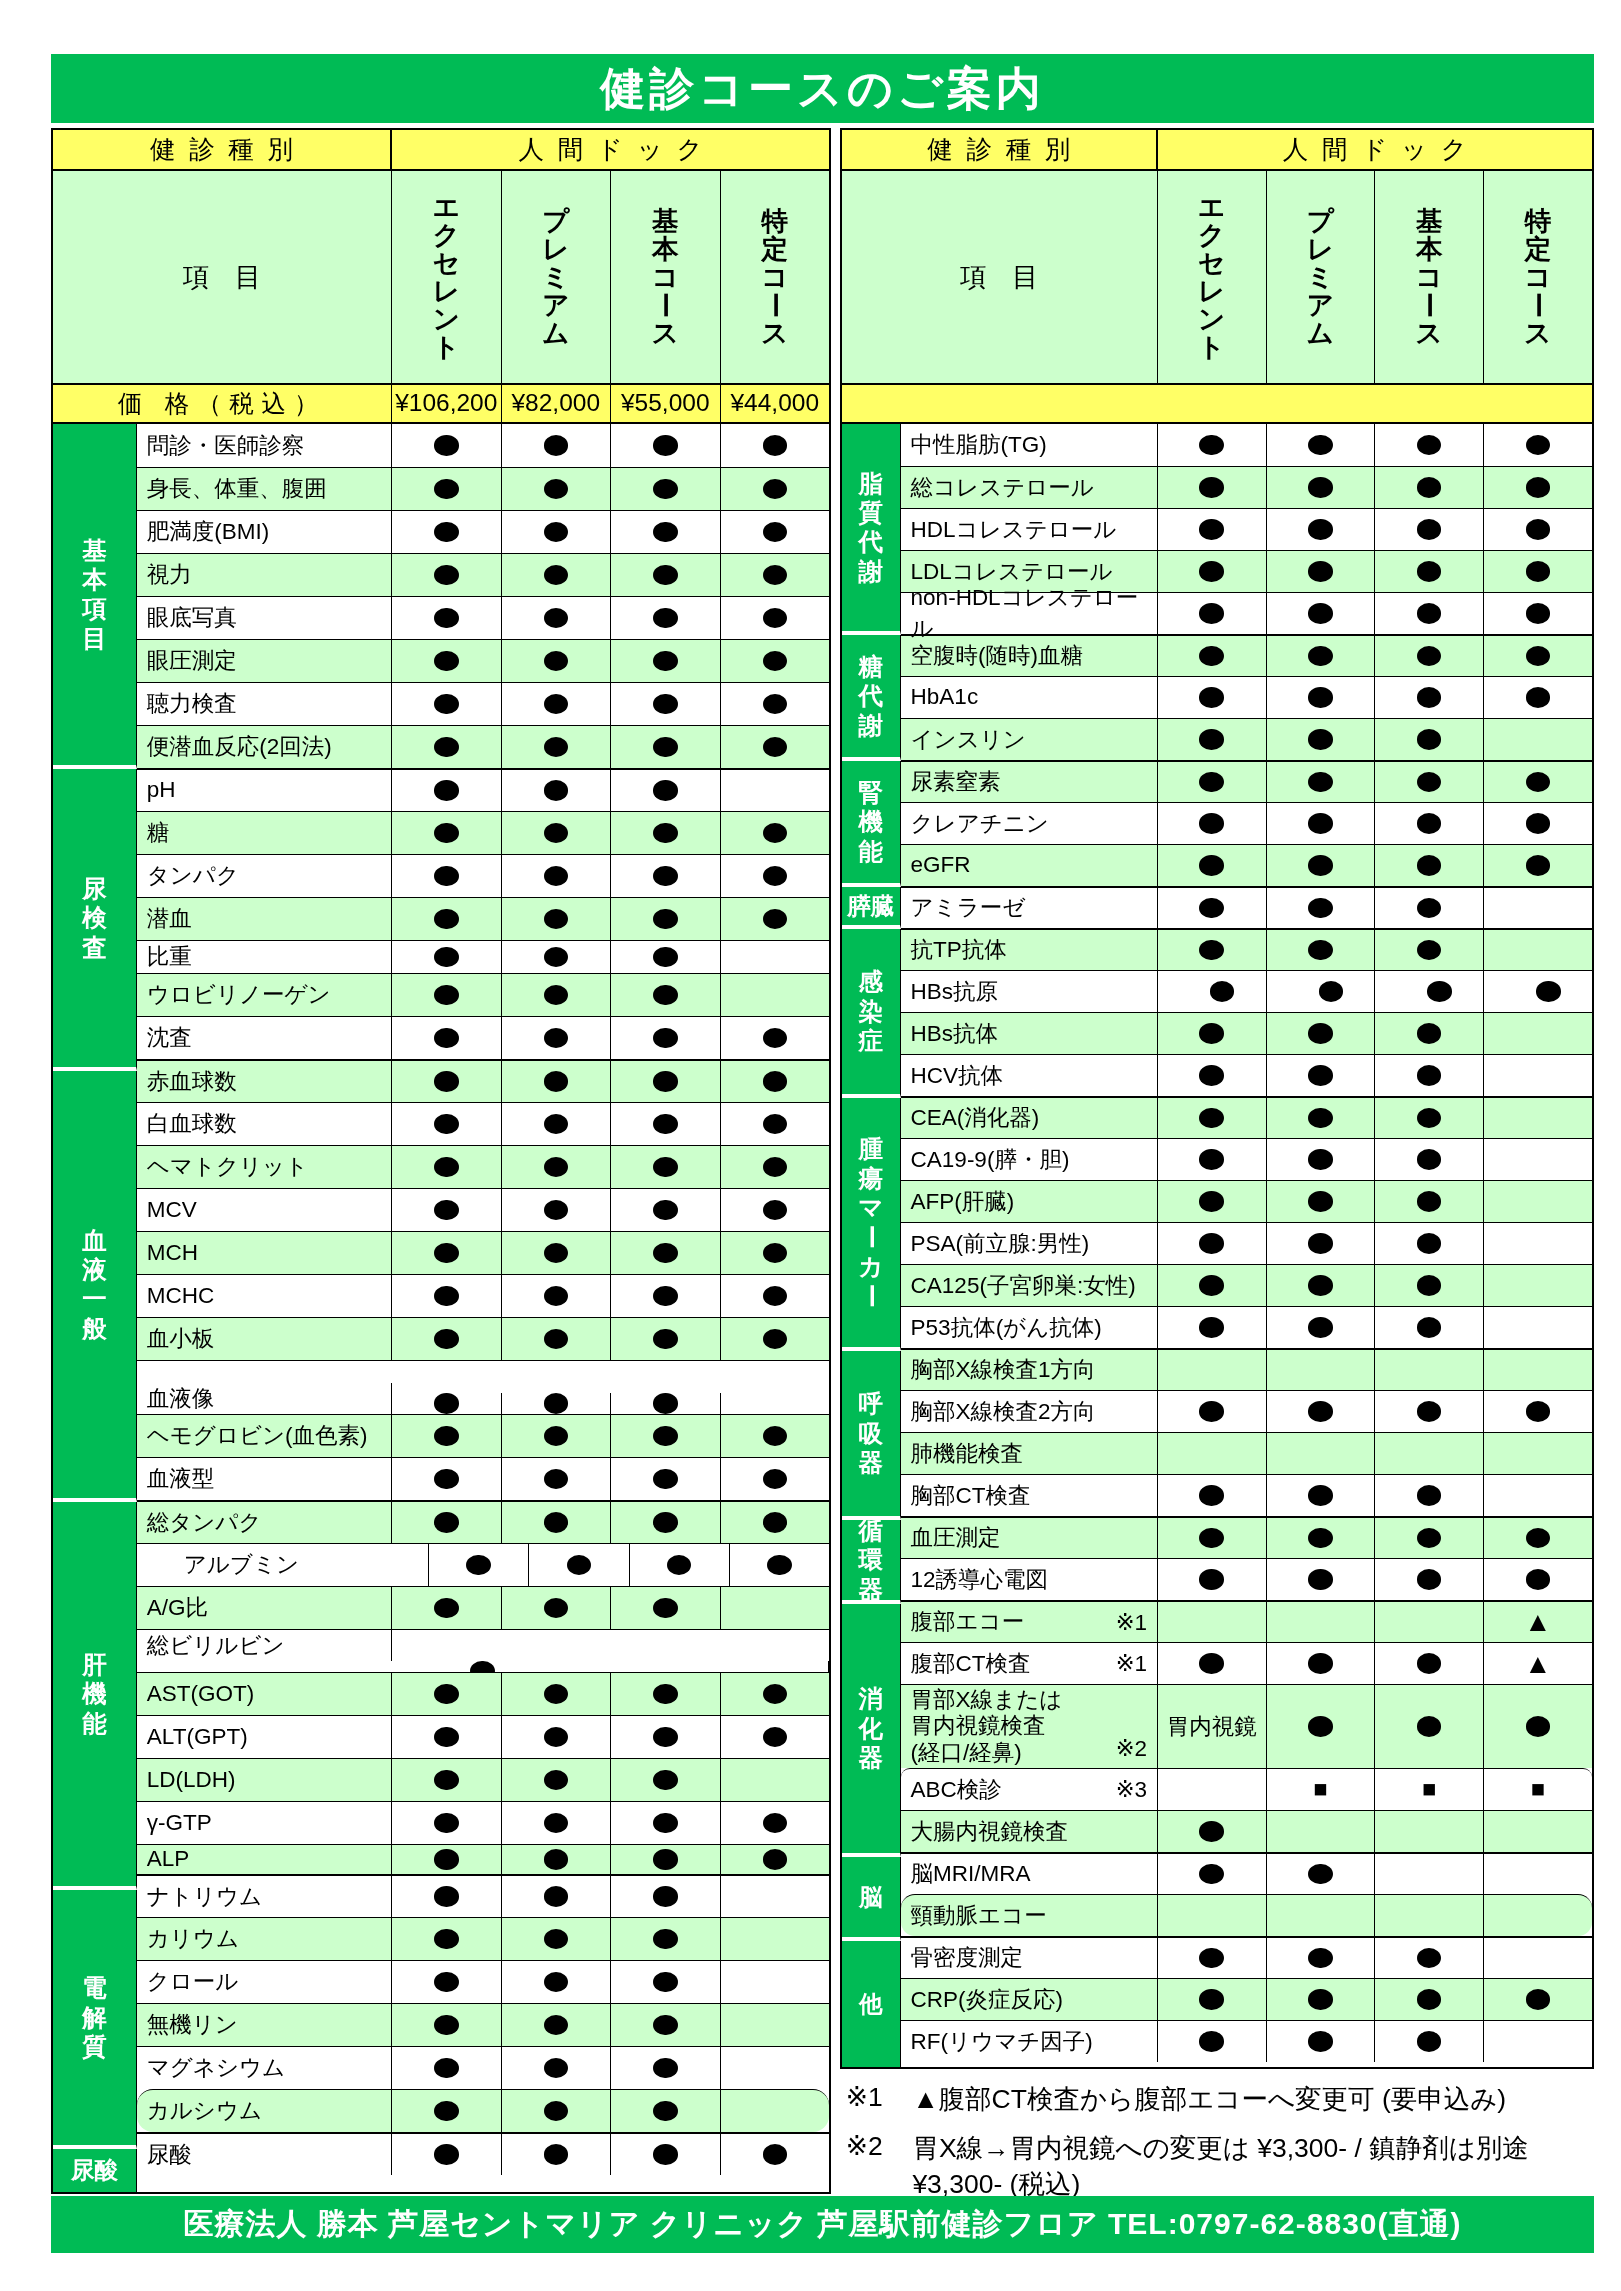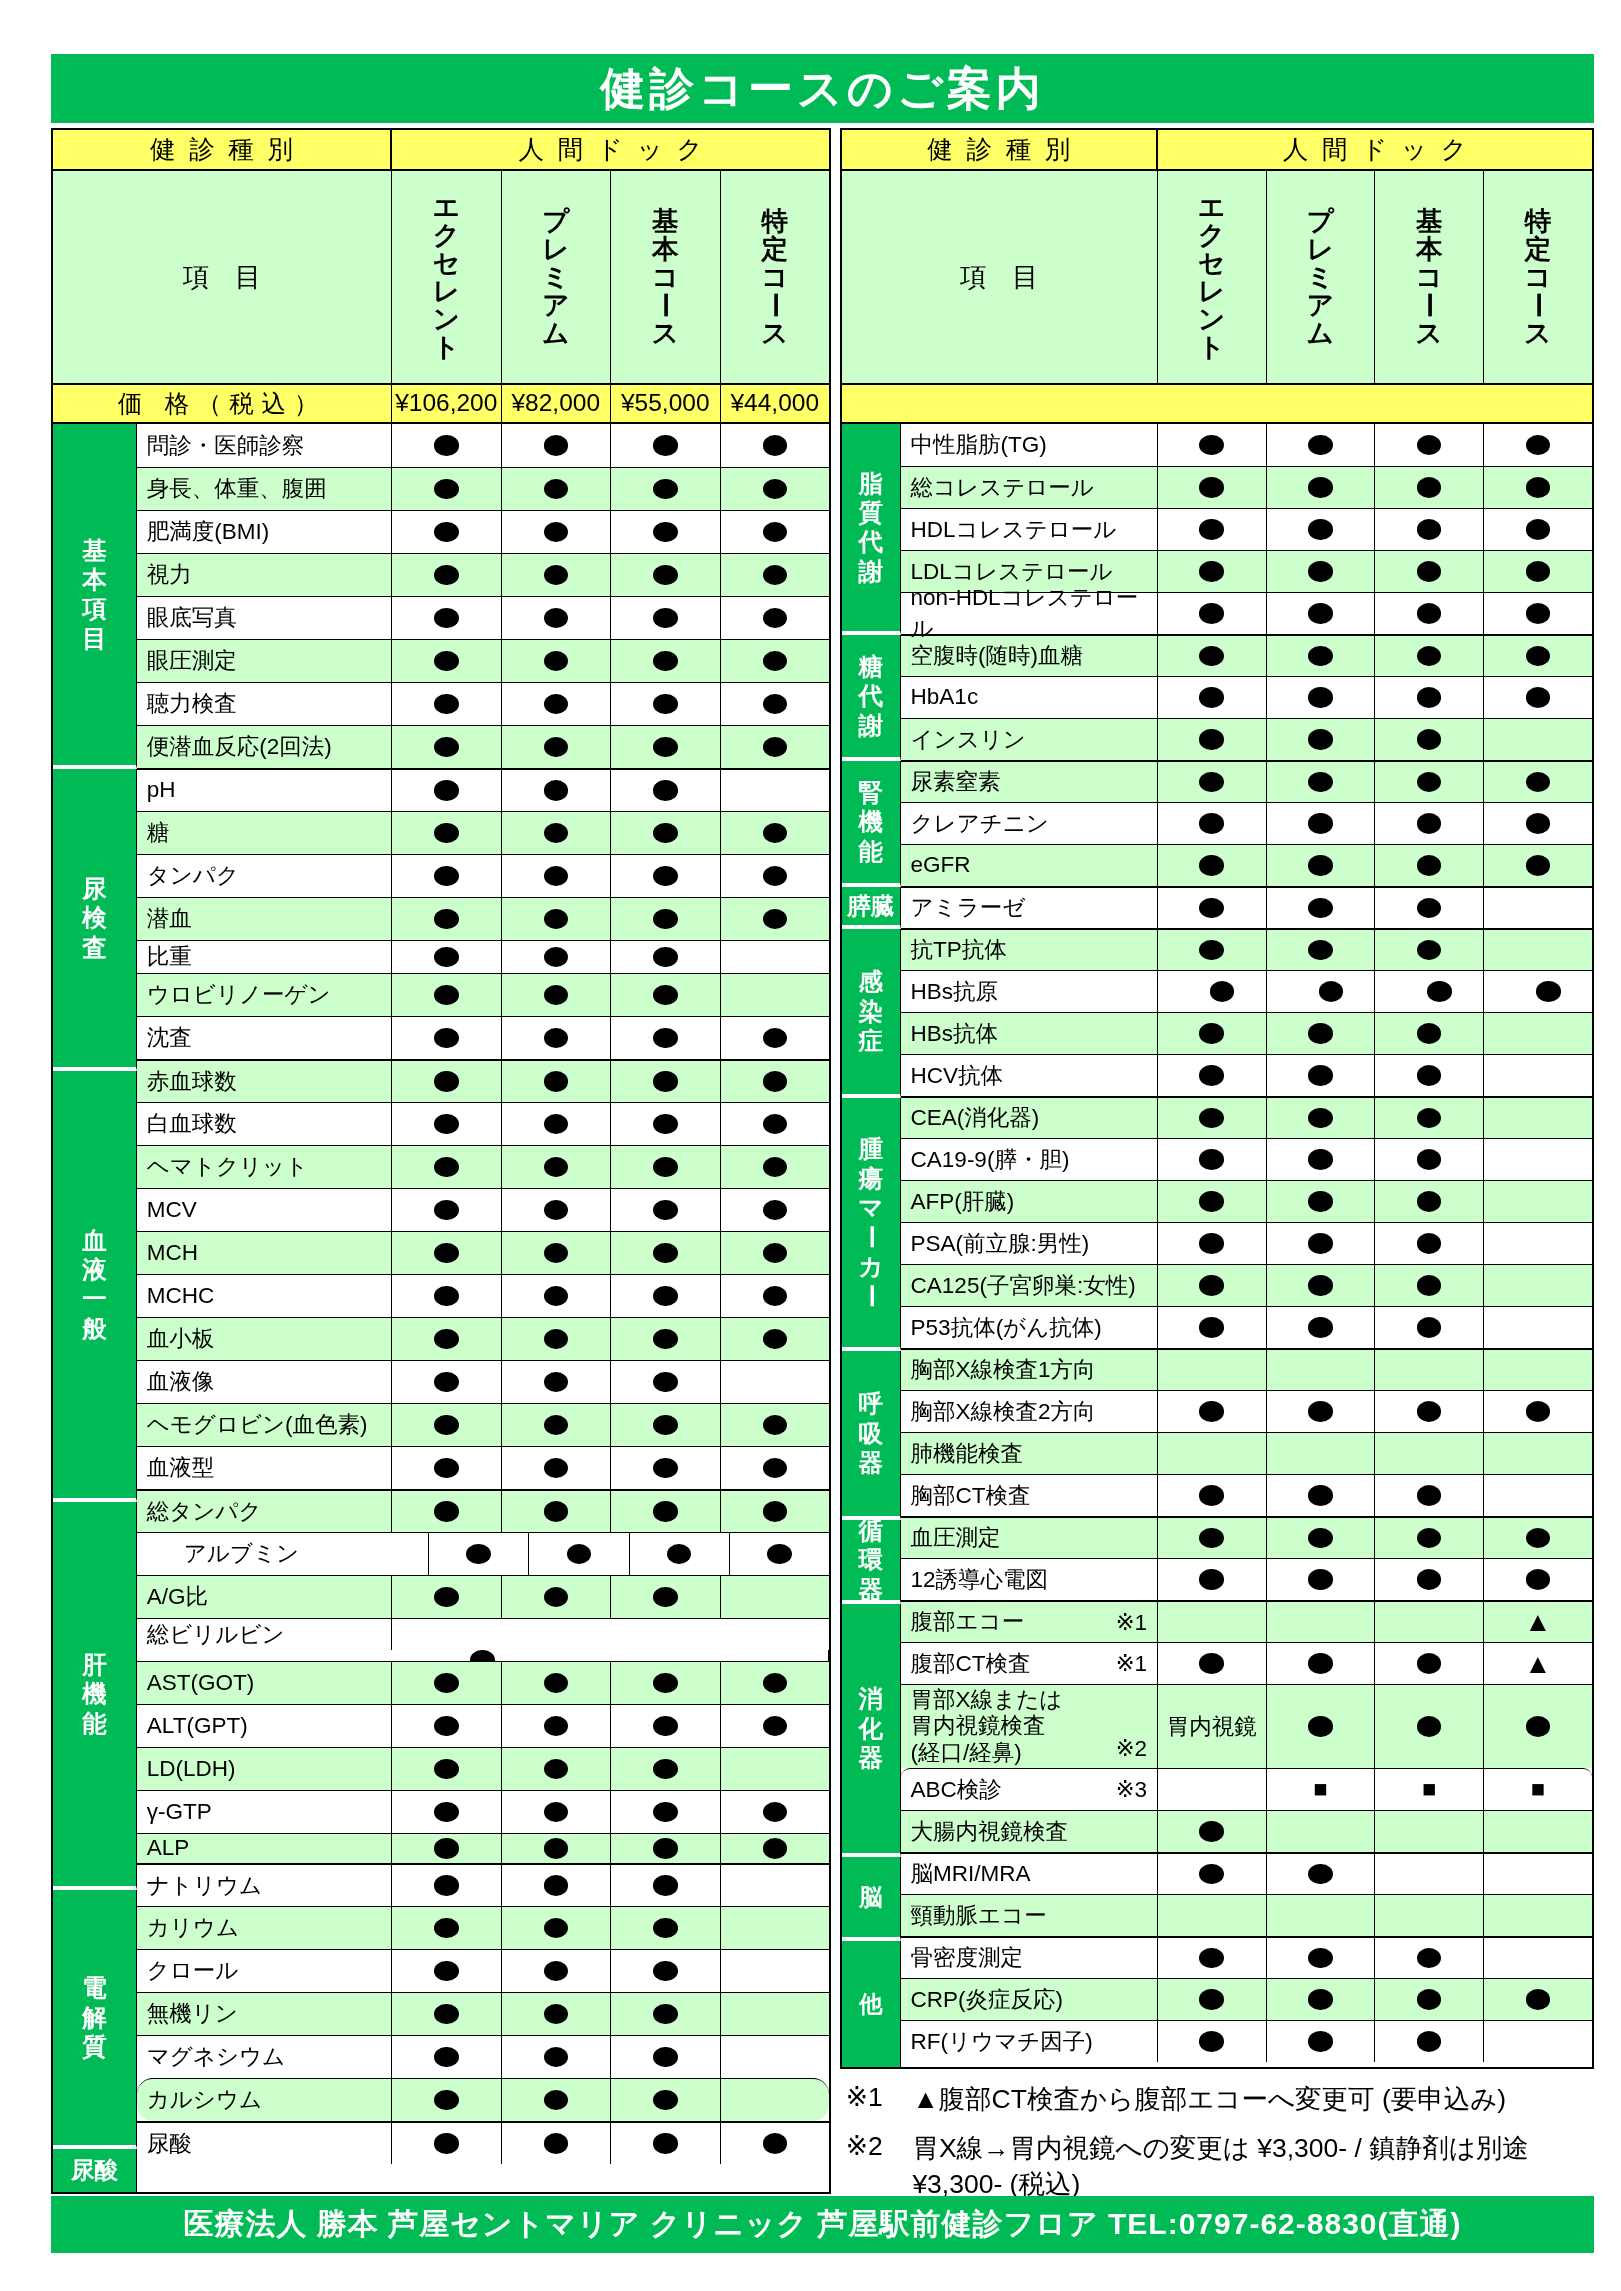--- a/index.html
+++ b/index.html
@@ -544,21 +544,21 @@
                 <div class="mark-cell">
                   <span class="dot"></span>
                 </div>
                 <div class="mark-cell">
                   <span class="dot"></span>
                 </div>
                 <div class="mark-cell">
                   <span class="dot"></span>
                 </div>
               </div>
-              <div class="row bg-w" style="height: 43px;">
+              <div class="row bg-w" style="height: 54px; align-items: flex-end;">
                 <div class="item-cell">
                   <span>血液像</span>
                 </div>
                 <div class="mark-cell">
                   <span class="dot"></span>
                 </div>
                 <div class="mark-cell">
                   <span class="dot"></span>
                 </div>
                 <div class="mark-cell">
@@ -1502,21 +1502,21 @@
                 </div>
                 <div class="mark-cell">
                   <span class="dot"></span>
                 </div>
                 <div class="mark-cell">
                   <span class="dot"></span>
                 </div>
                 <div class="mark-cell"></div>
                 <div class="mark-cell"></div>
               </div>
-              <div class="row bg-g" style="height: 42px;">
+              <div class="row bg-g" style="height: 42px; border-radius: 14px;">
                 <div class="item-cell">
                   <span>頸動脈エコー</span>
                 </div>
                 <div class="mark-cell"></div>
                 <div class="mark-cell"></div>
                 <div class="mark-cell"></div>
                 <div class="mark-cell"></div>
               </div>
               <div class="row bg-w cstart" style="height: 42px;">
                 <div class="item-cell">

